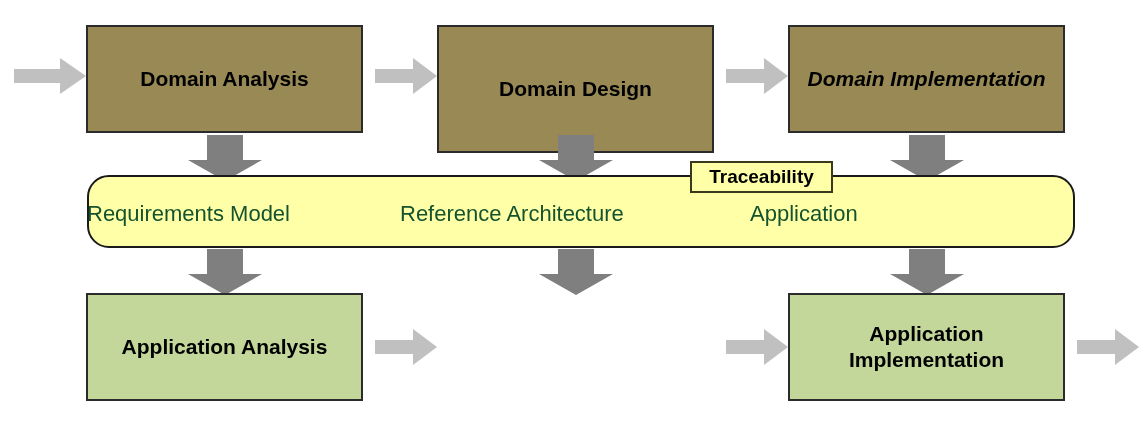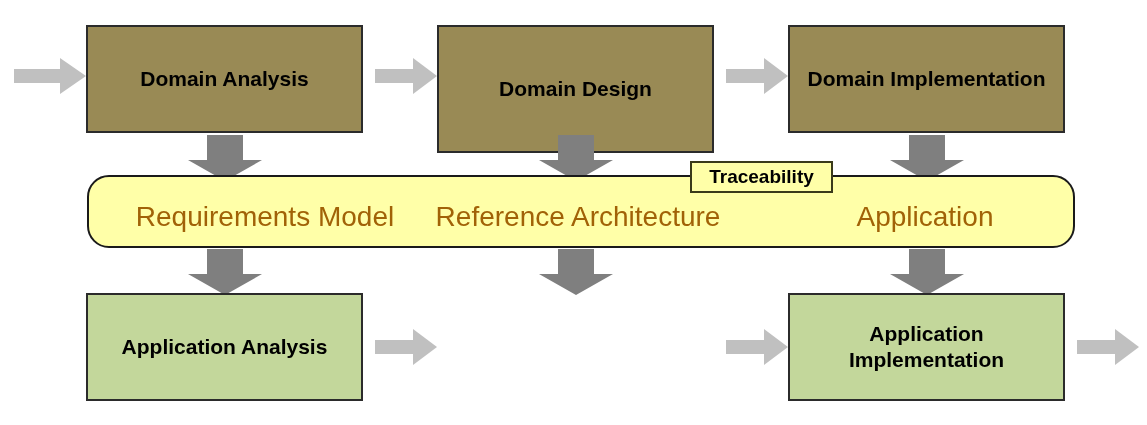--- a/index.html
+++ b/index.html
@@ -36,24 +36,23 @@
 
   .band {
     position: absolute;
     box-sizing: border-box;
     background: #ffffa8;
     border: 2px solid #1a1a1a;
     border-radius: 22px;
   }
   .band-label {
     position: absolute;
-    font-size: 28px;
+    font-size: 22px;
     font-weight: normal;
-    color: #a16207;
-    text-align: center;
+    color: #14532d;
     white-space: nowrap;
     line-height: 1;
   }
   .traceability-box {
     position: absolute;
     box-sizing: border-box;
     background: #ffffa8;
     border: 2px solid #3a3a1a;
     display: flex;
     align-items: center;
@@ -92,21 +91,21 @@
   <div class="process-box domain" style="left:437px; top:25px; width:277px; height:128px;">
     <span>Domain Design</span>
   </div>
 
   <div class="arrow-h" style="left:726px; top:58px; width:62px; height:36px;">
     <svg width="62" height="36" viewBox="0 0 62 36">
       <polygon points="0,11 38,11 38,0 62,18 38,36 38,25 0,25" fill="#c0c0c0"></polygon>
     </svg>
   </div>
 
-  <div class="process-box domain" style="left:788px; top:25px; width:277px; height:108px;">
+  <div class="process-box domain" style="left:788px; top:25px; width:277px; height:108px;font-style:italic;">
     <span>Domain Implementation</span>
   </div>
 
   <div class="arrow-v" style="left:188px; top:135px; width:74px; height:46px;">
     <svg width="74" height="46" viewBox="0 0 74 46">
       <polygon points="19,0 55,0 55,25 74,25 37,46 0,25 19,25" fill="#7f7f7f"></polygon>
     </svg>
   </div>
   <div class="arrow-v" style="left:539px; top:135px; width:74px; height:46px;">
     <svg width="74" height="46" viewBox="0 0 74 46">

